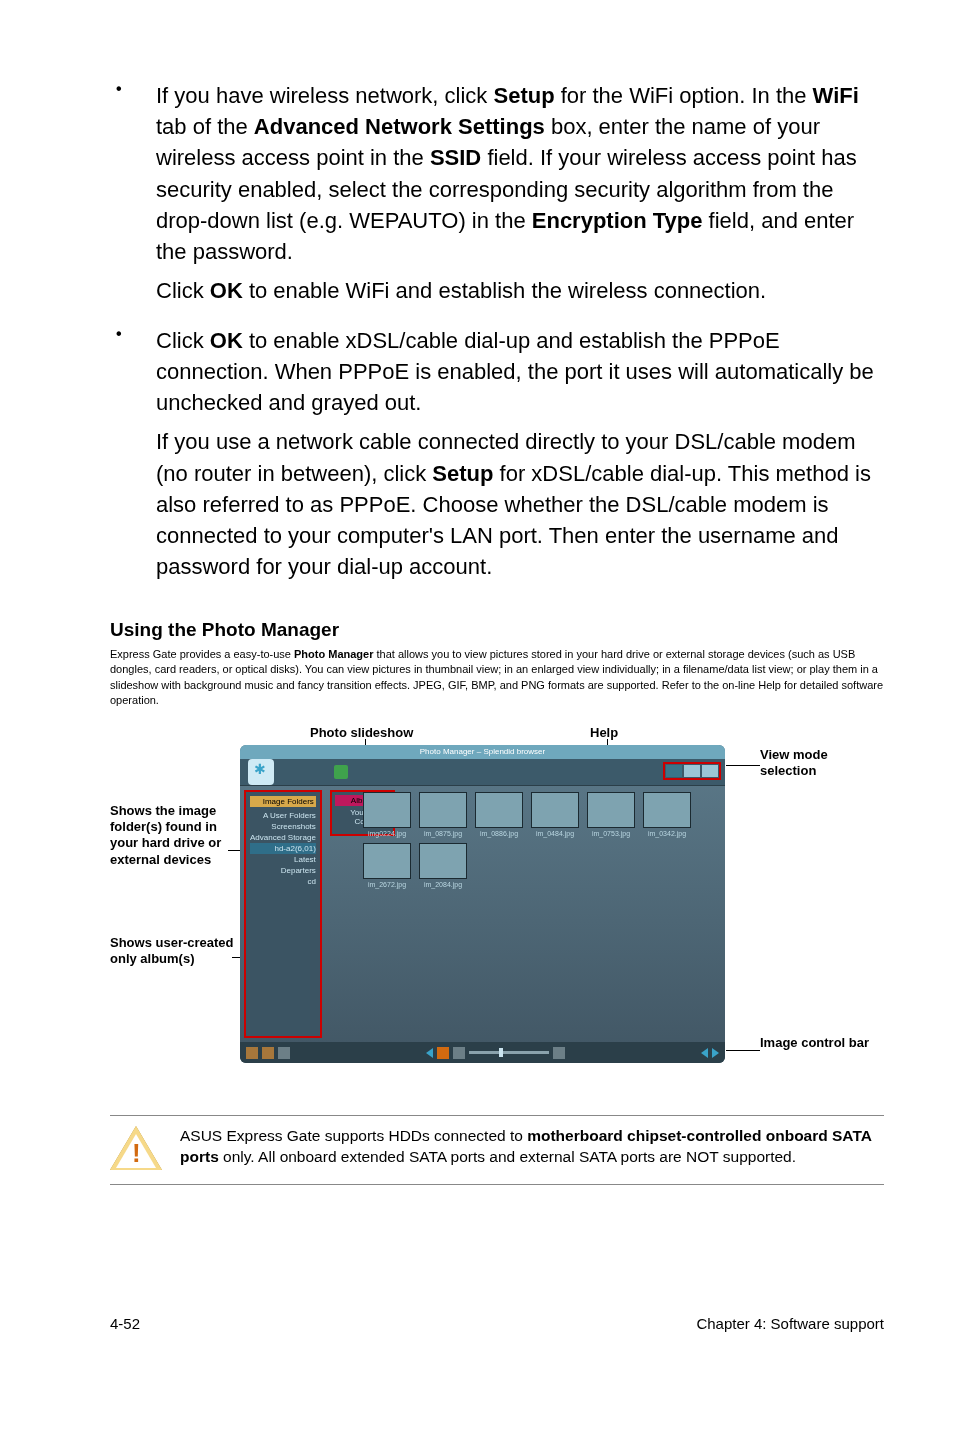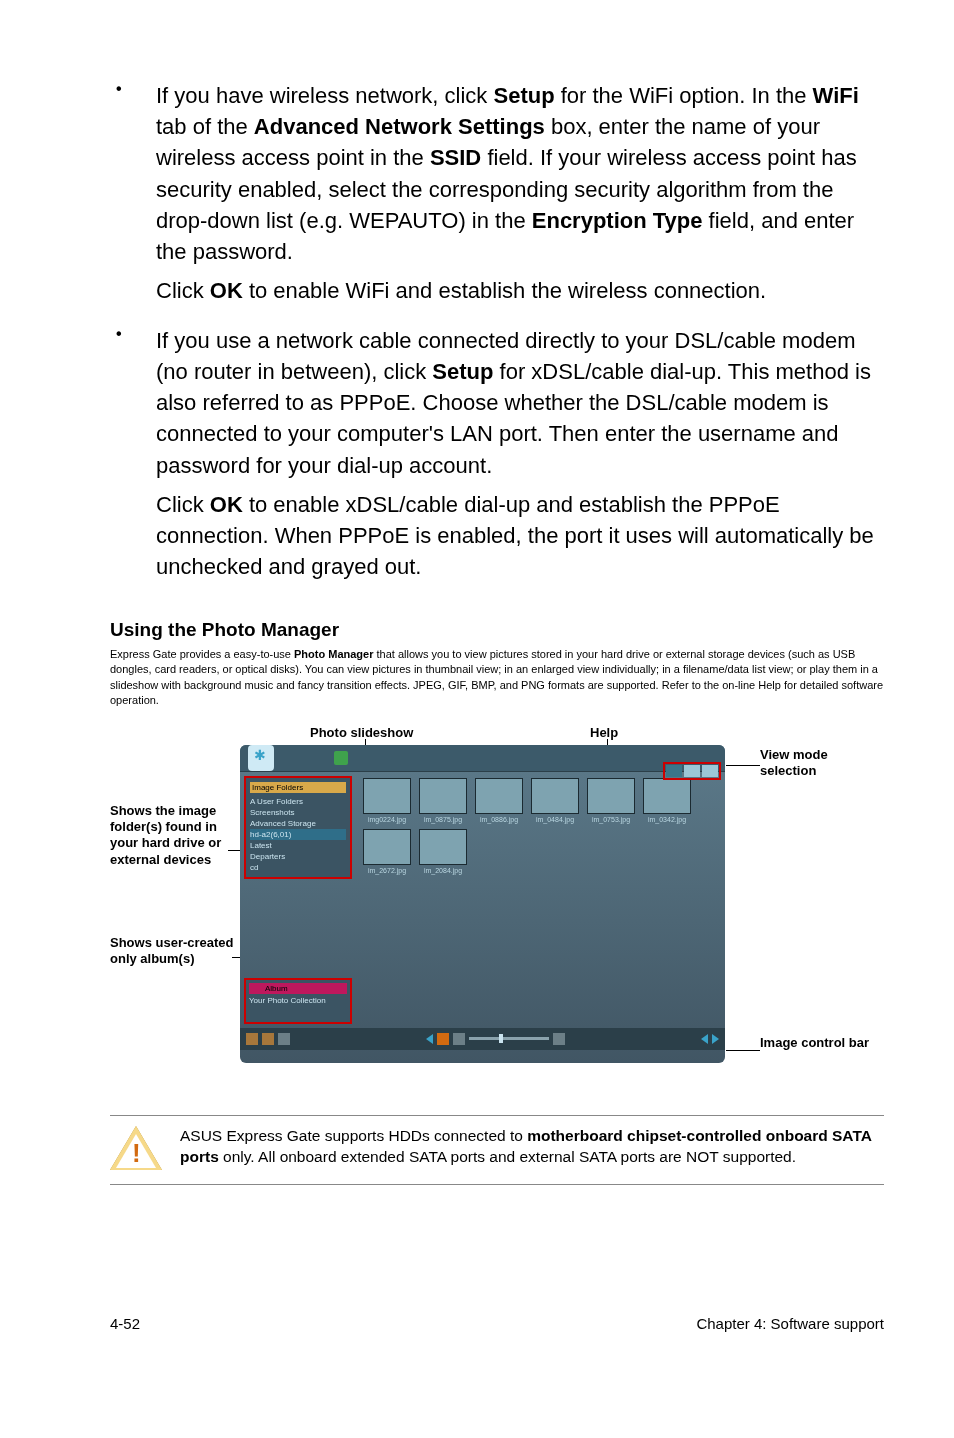--- a/index.html
+++ b/index.html
@@ -101,21 +101,21 @@
     border:2px solid #c00; padding:1px;
   }
   .vm-btn{width:16px;height:12px;background:#9cc6d6;}
   .vm-btn.active{background:#3a7589;}
   .main-area{
     display:flex;
     height: calc(100% - 14px - 26px - 22px);
   }
   .left-panel{
     width:116px;
-    display:flex; flex-direction:column;
+    display:flex; flex-direction:row;text-align:right;
   }
   .folders-box{
     flex:0 0 auto;
     margin:4px;
     border:2px solid #c00;
     font-size:8px; color:#cbe4ef;
     padding:4px;
     background:#3b5463;
   }
   .folders-box .hdr{background:#d8a94a;color:#000;padding:1px 2px;margin-bottom:3px;}
@@ -226,24 +226,24 @@
         </p>
         <p>
           <span>Click </span><span class="b">OK</span><span> to enable WiFi and establish the wireless connection.</span>
         </p>
       </div>
     </li>
     <li>
       <div class="bullet-dot">•</div>
       <div class="bullet-body">
         <p>
-          <span>If you use a network cable connected directly to your DSL/cable modem (no router in between), click </span><span class="b">Setup</span><span> for xDSL/cable dial-up. This method is also referred to as PPPoE. Choose whether the DSL/cable modem is connected to your computer's LAN port. Then enter the username and password for your dial-up account.</span>
+          <span>Click </span><span class="b">OK</span><span> to enable xDSL/cable dial-up and establish the PPPoE connection. When PPPoE is enabled, the port it uses will automatically be unchecked and grayed out.</span>
         </p>
         <p>
-          <span>Click </span><span class="b">OK</span><span> to enable xDSL/cable dial-up and establish the PPPoE connection. When PPPoE is enabled, the port it uses will automatically be unchecked and grayed out.</span>
+          <span>If you use a network cable connected directly to your DSL/cable modem (no router in between), click </span><span class="b">Setup</span><span> for xDSL/cable dial-up. This method is also referred to as PPPoE. Choose whether the DSL/cable modem is connected to your computer's LAN port. Then enter the username and password for your dial-up account.</span>
         </p>
       </div>
     </li>
   </ul>
 
   <div class="section-heading">Using the Photo Manager</div>
 
   <p class="body-text">
     <span>Express Gate  provides a easy-to-use </span><span class="b">Photo Manager</span><span> that allows you to view pictures stored in your hard drive or external storage devices (such as USB dongles, card readers, or optical disks). You can view pictures in thumbnail view; in an enlarged view individually; in a filename/data list view; or play them in a slideshow with background music and fancy transition effects. JPEG, GIF, BMP, and PNG formats are supported. Refer to the on-line Help for detailed software operation.</span>
   </p>
@@ -262,20 +262,21 @@
     <div class="callout" style="left:0;top:78px;width:120px;">Shows the image folder(s) found in your hard drive or external devices</div>
     <div class="line" style="left:118px;top:125px;width:16px;height:1px;"></div>
 
     <div class="callout" style="left:0;top:210px;width:130px;">Shows user-created only album(s)</div>
     <div class="line" style="left:122px;top:232px;width:12px;height:1px;"></div>
 
     <div class="callout" style="left:650px;top:310px;width:110px;">Image control bar</div>
     <div class="line" style="left:616px;top:325px;width:34px;height:1px;"></div>
 
     <div class="screenshot">
+      <div class="titlebar">Photo Manager – Splendid browser</div>
       <div class="toolbar-row">
         <div class="logo-star"></div>
         <div class="pen-icon"></div>
       </div>
       <div class="viewmode">
         <div class="vm-btn active"></div>
         <div class="vm-btn"></div>
         <div class="vm-btn"></div>
       </div>
       <div class="main-area">

